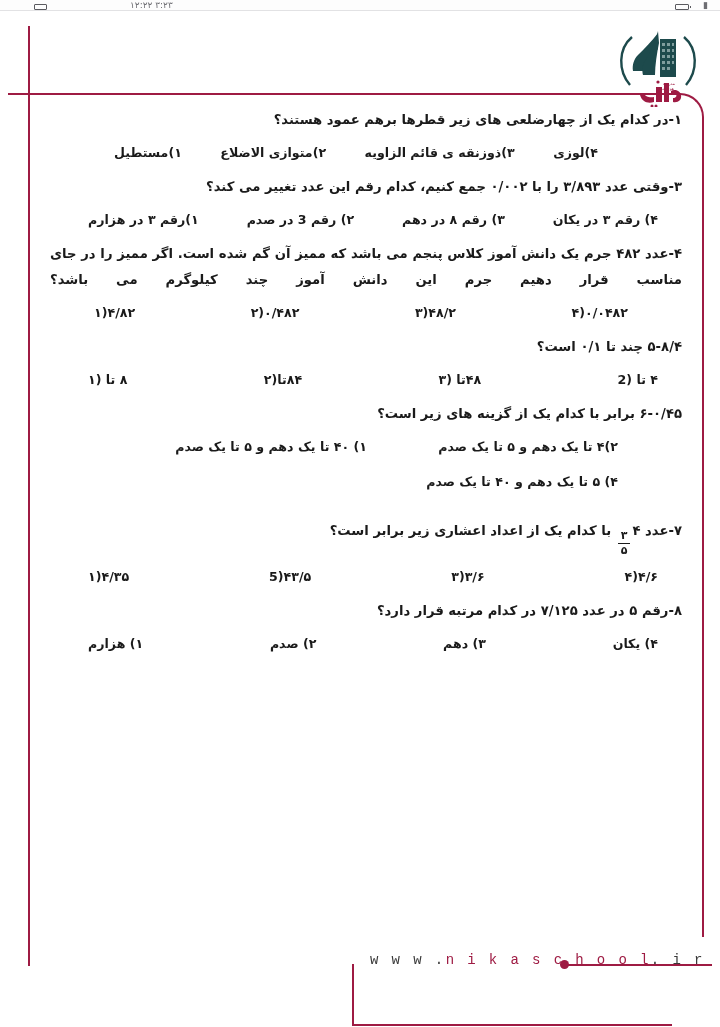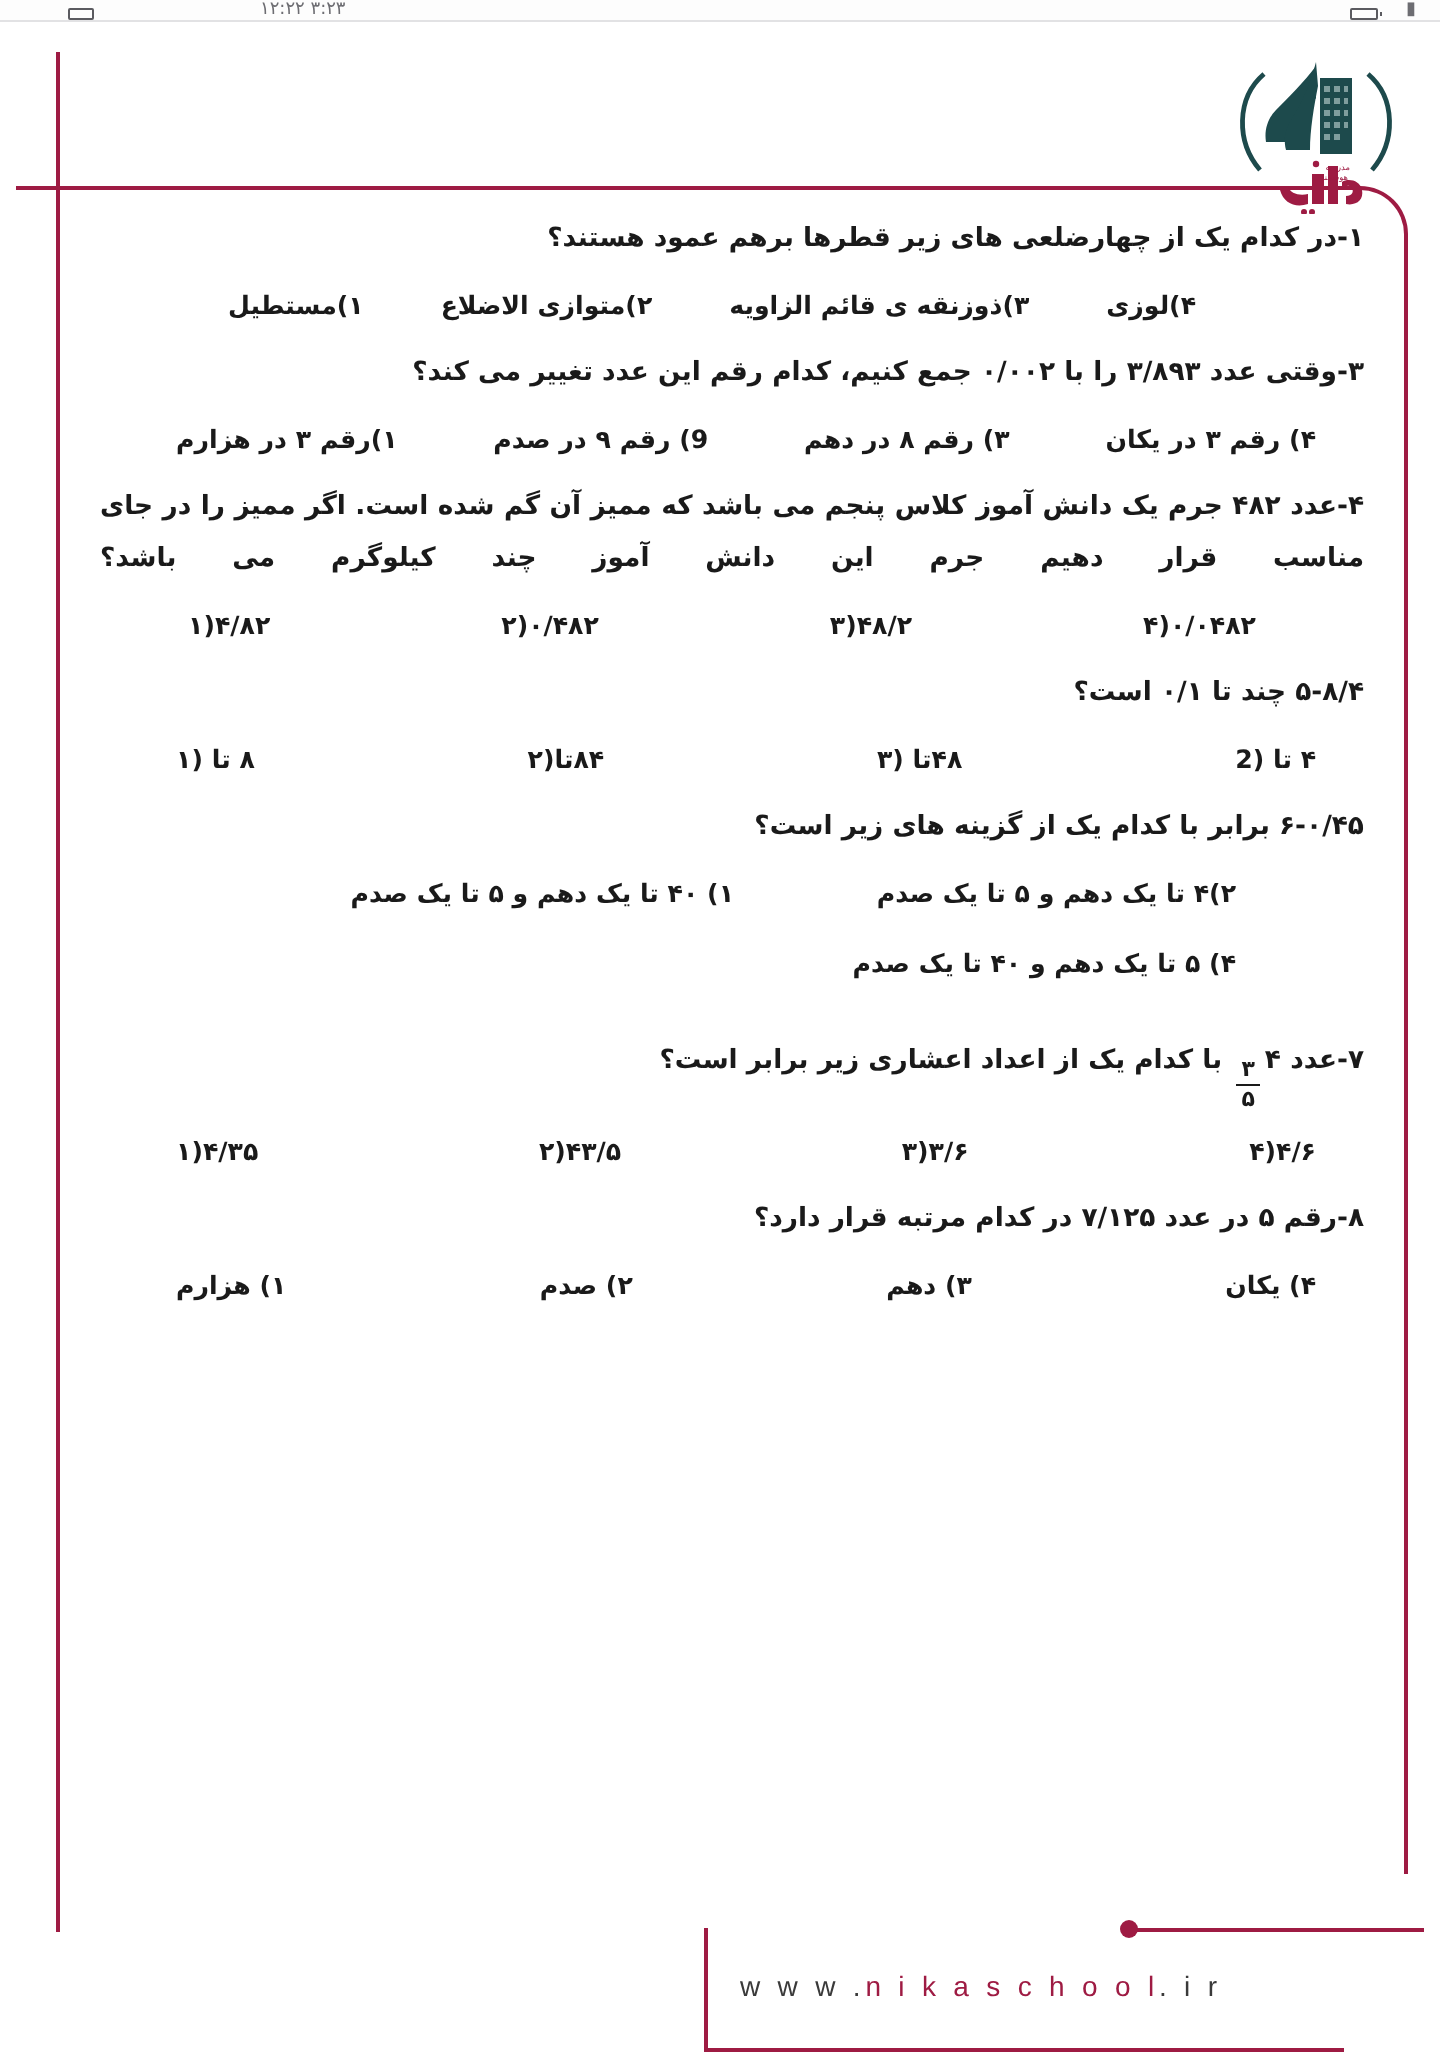--- a/index.html
+++ b/index.html
@@ -190,25 +190,24 @@
     line-height: 1.05;
   }
   .frac .num { border-bottom: 1.4px solid #1a1a1a; padding: 0 3px 1px 3px; }
   .frac .den { padding: 1px 3px 0 3px; }
 
   
   .footer-url {
     position: absolute;
     left: 370px; top: 941px;
     direction: ltr;
-    font-family: Liberation Sans, sans-serif;
+    font-family: Liberation Mono, monospace;
     font-size: 14px;
     letter-spacing: 2.4px;
     white-space: nowrap;
-    margin-top: 33px;
   }
   .url-grey { color: #3a3a3a; }
   .url-red { color: #9e1b43; }
 </style>
 </head>
 <body>
 
 <div id="page">
 
   <div class="statusbar">
@@ -286,21 +285,21 @@
           <span class="opt">۱)مستطیل</span>
         </div>
       </div>
 
 
       <div class="qblock">
         <div class="qtext">۳-وقتی عدد ۳/۸۹۳ را با ۰/۰۰۲ جمع کنیم، کدام رقم این عدد تغییر می کند؟</div>
         <div class="opts wide">
           <span class="opt">۴) رقم ۳ در یکان</span>
           <span class="opt">۳) رقم ۸ در دهم</span>
-          <span class="opt">9) رقم ۹ در صدم</span>
+          <span class="opt">۲) رقم 3 در صدم</span>
           <span class="opt">۱)رقم ۳ در هزارم</span>
         </div>
       </div>
 
       <div class="qblock">
         <div class="qtext wrap2">۴-عدد ۴۸۲ جرم یک دانش آموز کلاس پنجم می باشد که ممیز آن گم شده است. اگر ممیز را در جای مناسب قرار دهیم جرم این دانش آموز چند کیلوگرم می باشد؟</div>
         <div class="opts mid">
           <span class="opt">۰/۰۴۸۲(۴</span>
           <span class="opt">۴۸/۲(۳</span>
           <span class="opt">۰/۴۸۲(۲</span>
@@ -334,21 +333,21 @@
             <span>۴</span><span class="frac">
                 <span class="num">۳</span>
                 <span class="den">۵</span>
               </span>
           </span>
           <span>با کدام یک از اعداد اعشاری زیر برابر است؟</span>
         </div>
         <div class="opts wide">
           <span class="opt">۴/۶(۴</span>
           <span class="opt">۳/۶(۳</span>
-          <span class="opt">۴۳/۵(۲</span>
+          <span class="opt">۴۳/۵(5</span>
           <span class="opt">۴/۳۵(۱</span>
         </div>
       </div>
 
       <div class="qblock">
         <div class="qtext">۸-رقم ۵ در عدد ۷/۱۲۵ در کدام مرتبه قرار دارد؟</div>
         <div class="opts wide">
           <span class="opt">۴) یکان</span>
           <span class="opt">۳) دهم</span>
           <span class="opt">۲) صدم</span>

